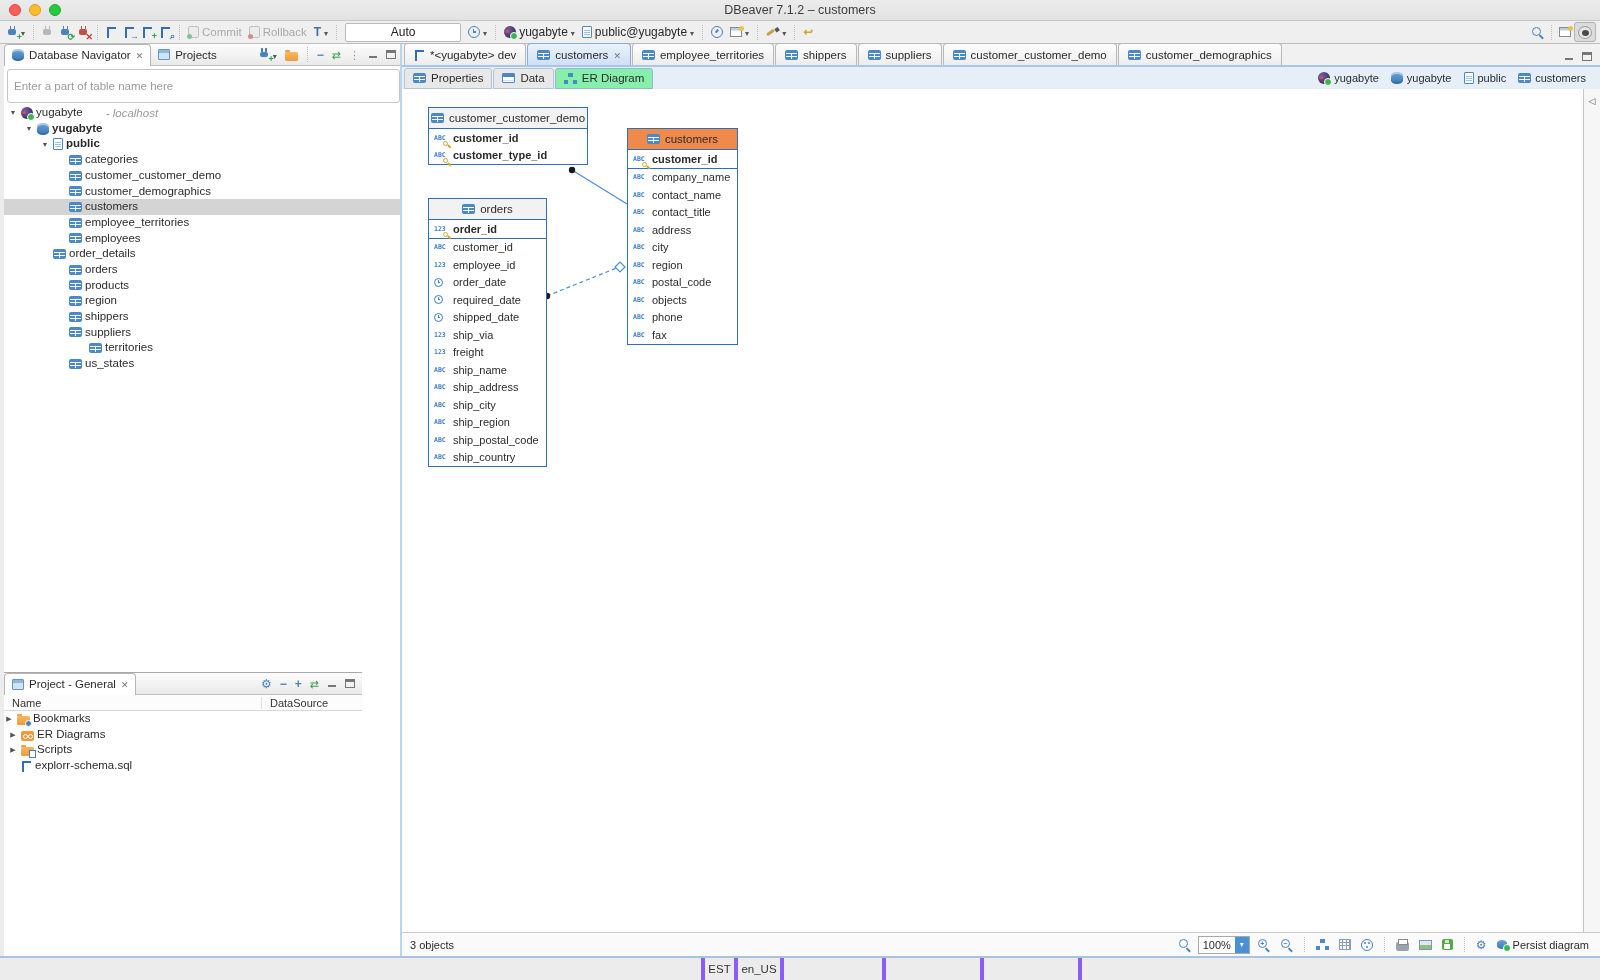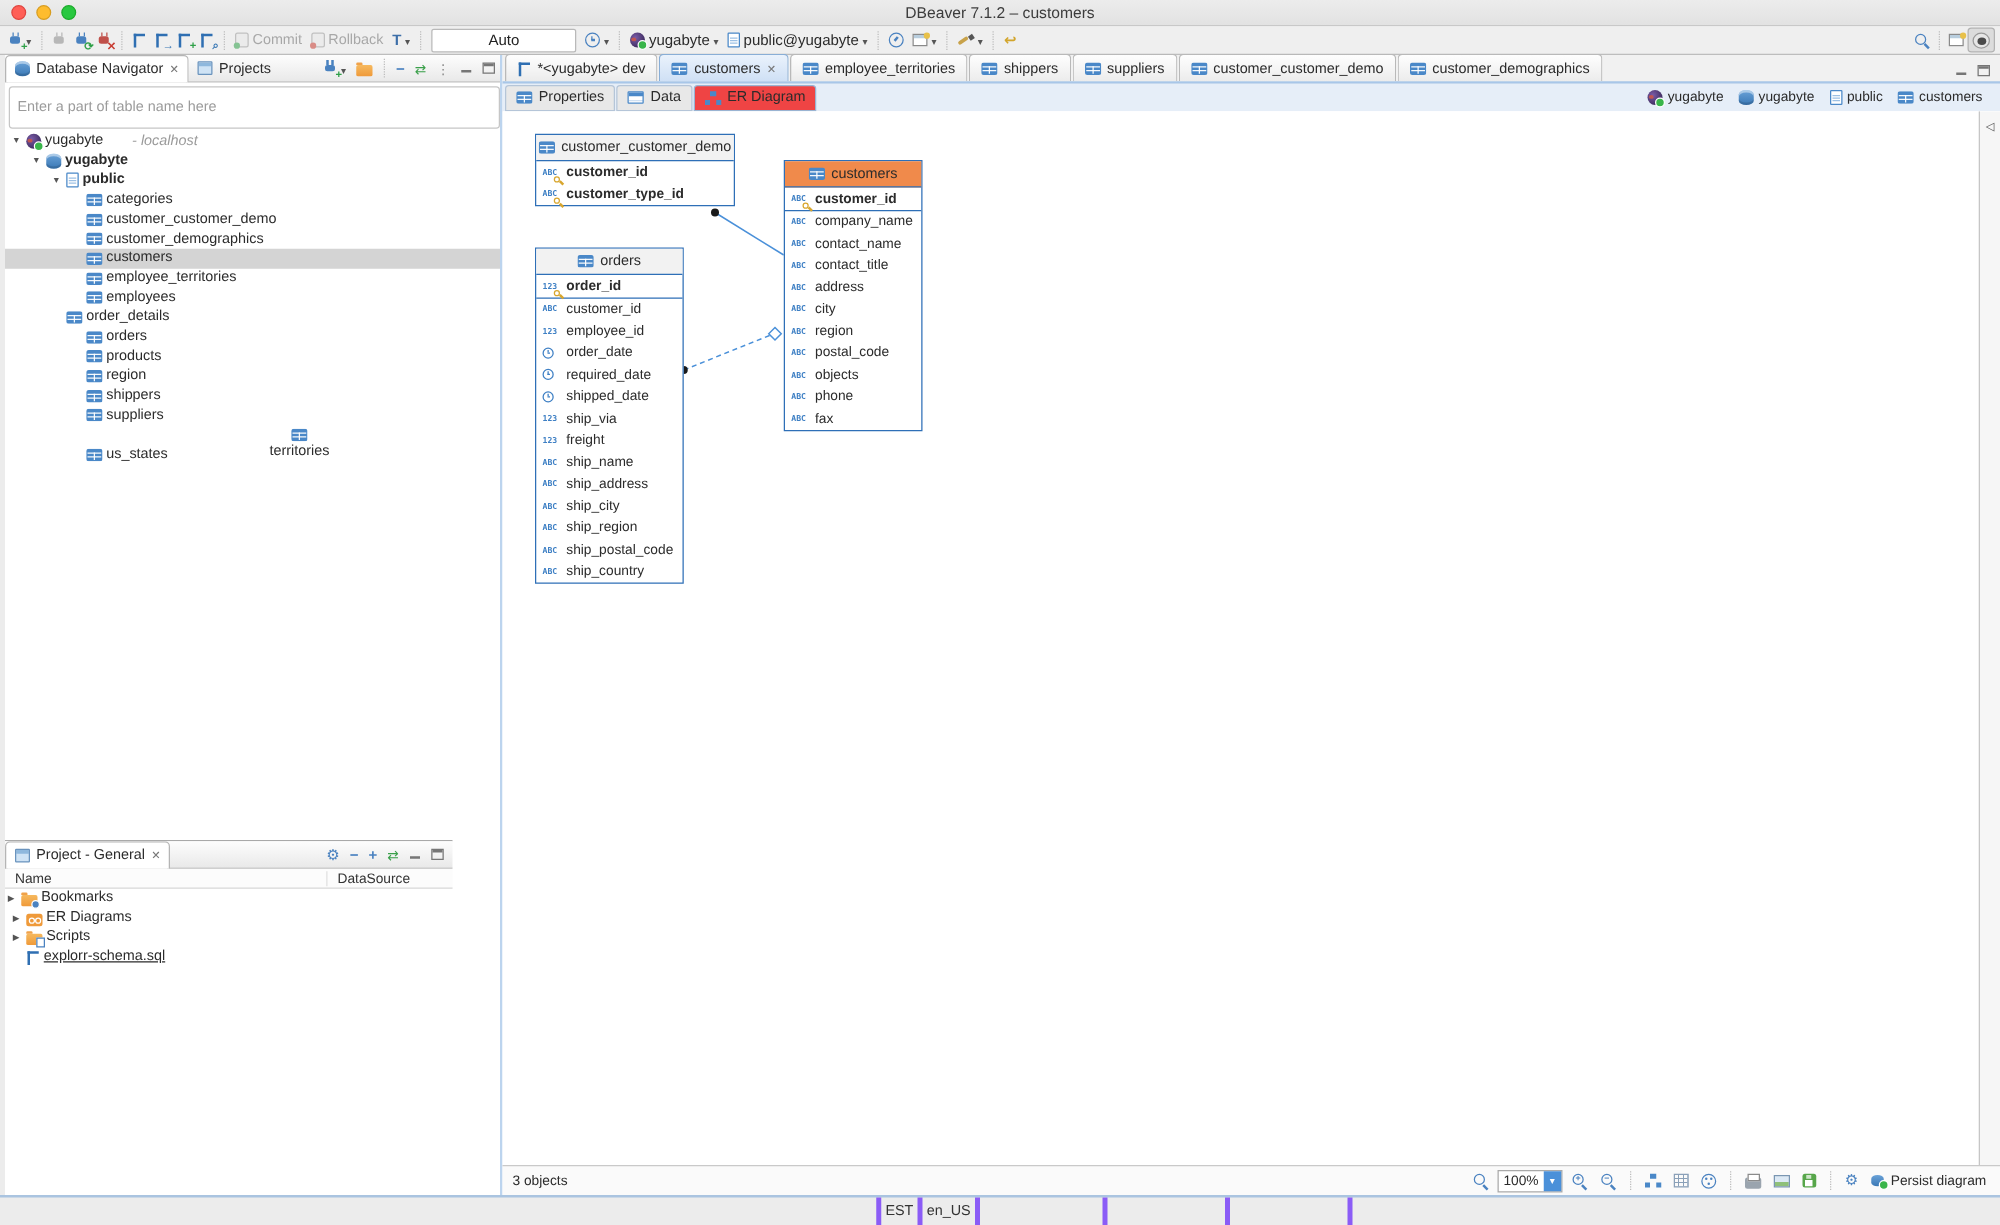--- a/index.html
+++ b/index.html
@@ -124,21 +124,21 @@
   #proj-rows{font-size:11.5px}
 
   
   #editor{position:absolute;left:400px;top:44px;width:1200px;height:912px;background:#fff;border-left:2px solid #bcd4ee;display:flex;flex-direction:column}
   #etabs{height:23px;background:#f1f1f1;border-bottom:2px solid #a8c6e8;display:flex;align-items:flex-end;padding-left:2px}
   .etab{display:flex;align-items:center;gap:5px;height:22px;padding:0 9px;font-size:11.5px;border:1px solid #b9b9b9;border-bottom:none;border-radius:4px 4px 0 0;background:linear-gradient(#fefefe,#ececec);margin-right:1px;white-space:nowrap}
   .etab.active{background:linear-gradient(#eaf2fc,#cfe0f5);border-color:#89aed6}
   #etabs-right{margin-left:auto;display:flex;align-items:center;gap:8px;padding:0 8px 4px 0}
   #subbar{height:22px;background:#e6eef8;display:flex;align-items:center;padding-left:2px}
   .stab{display:flex;align-items:center;gap:5px;height:21px;padding:0 8px;font-size:11.5px;border:1px solid #b5c5d8;background:#e8e8e8;margin-right:1px;border-radius:3px 3px 0 0}
-  .stab.active{background:#ef4444;border-color:#9ab4d2}
+  .stab.active{background:#86efac;border-color:#9ab4d2}
   #crumbs{margin-left:auto;display:flex;align-items:center;gap:12px;padding-right:14px;font-size:11px}
   .crumb{display:flex;align-items:center;gap:4px}
 
   #canvas{position:relative;flex:1;background:#fff;overflow:hidden}
   #palette{position:absolute;right:0;top:0;bottom:0;width:17px;background:#f6f6f6;border-left:1px solid #c6c6c6;display:flex;justify-content:center;padding-top:4px}
 
   .entity{position:absolute;border:1px solid #2e6fb7;background:#fff;font-size:11px}
   .ehead{height:21px;display:flex;align-items:center;justify-content:center;gap:5px;border-bottom:1px solid #2e6fb7;background:#f2f2f2;font-size:11.5px}
   .entity.sel .ehead{background:#f08a4b}
   .frow{display:flex;align-items:center;height:17.5px;padding:0 5px;gap:4px;white-space:nowrap}
@@ -390,21 +390,21 @@
       <div class="trow" style="padding-left: 52px;">
         <span class="tarrow"></span>
         <span class="ic ic-table"></span>
         <span class="tlbl">shippers</span>
       </div>
       <div class="trow" style="padding-left: 52px;">
         <span class="tarrow"></span>
         <span class="ic ic-table"></span>
         <span class="tlbl">suppliers</span>
       </div>
-      <div class="trow" style="padding-left: 72px; flex-direction: column;">
+      <div class="trow" style="padding-left: 72px;">
         <span class="tarrow"></span>
         <span class="ic ic-table"></span>
         <span class="tlbl">territories</span>
       </div>
       <div class="trow" style="padding-left: 52px;">
         <span class="tarrow"></span>
         <span class="ic ic-table"></span>
         <span class="tlbl">us_states</span>
       </div>
     </div>
@@ -450,21 +450,21 @@
         <div class="trow" style="padding-left: 4px;">
           <span class="tarrow">▶</span>
           <span class="ic ic-erbox"></span>
           <span class="tlbl">ER Diagrams</span>
         </div>
         <div class="trow" style="padding-left: 4px;">
           <span class="tarrow">▶</span>
           <span class="ic ic-folder v-sc"></span>
           <span class="tlbl">Scripts</span>
         </div>
-        <div class="trow" style="padding-left: 4px; text-decoration: underline;">
+        <div class="trow" style="padding-left: 4px;">
           <span class="tarrow"></span>
           <span class="ic ic-sql"></span>
           <span class="tlbl">explorr-schema.sql</span>
         </div>
       </div>
   </div>
 </div>
 
 <div id="editor">
   <div id="etabs">

